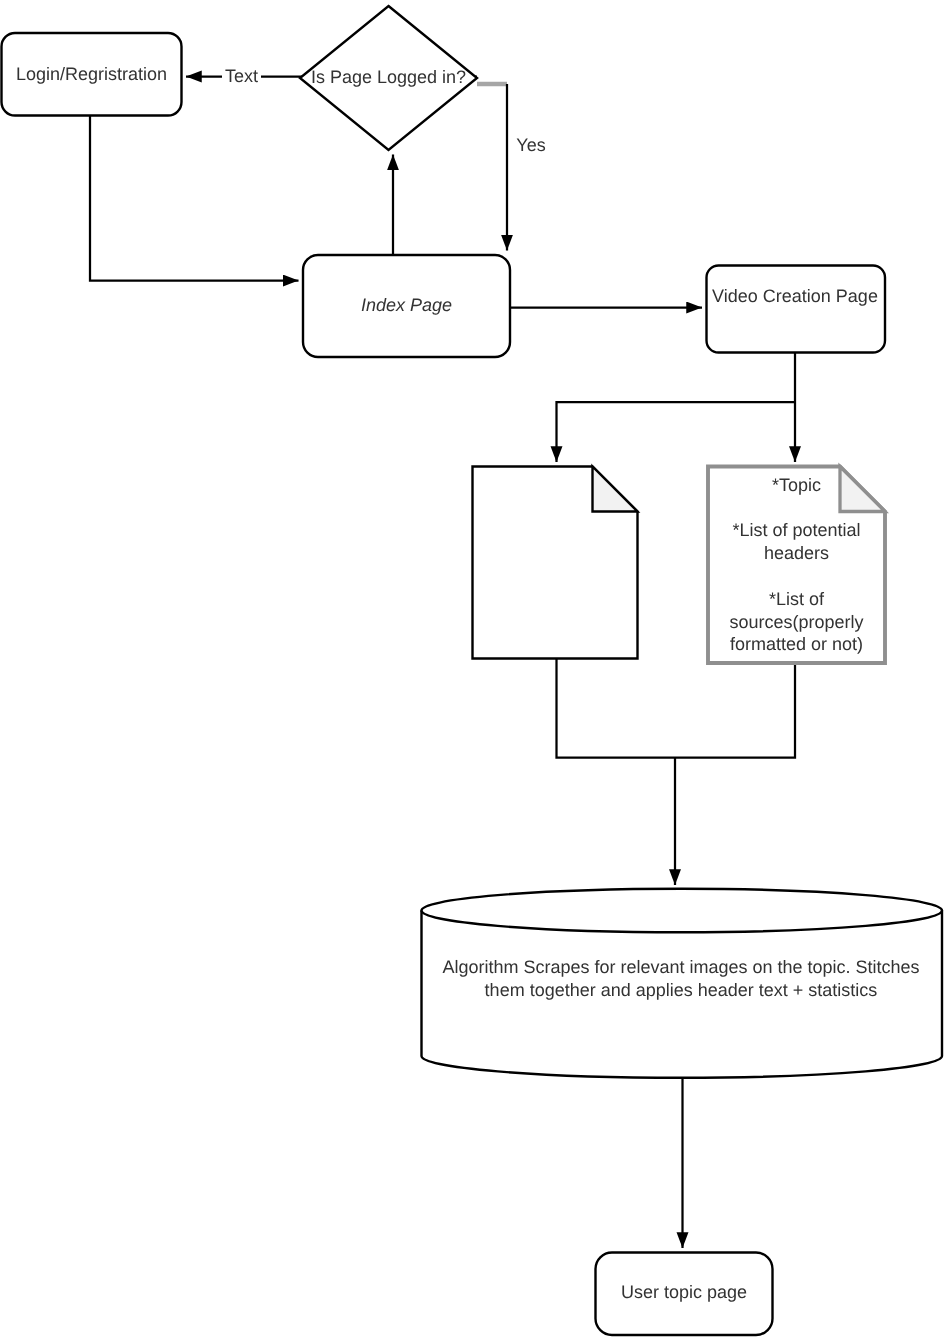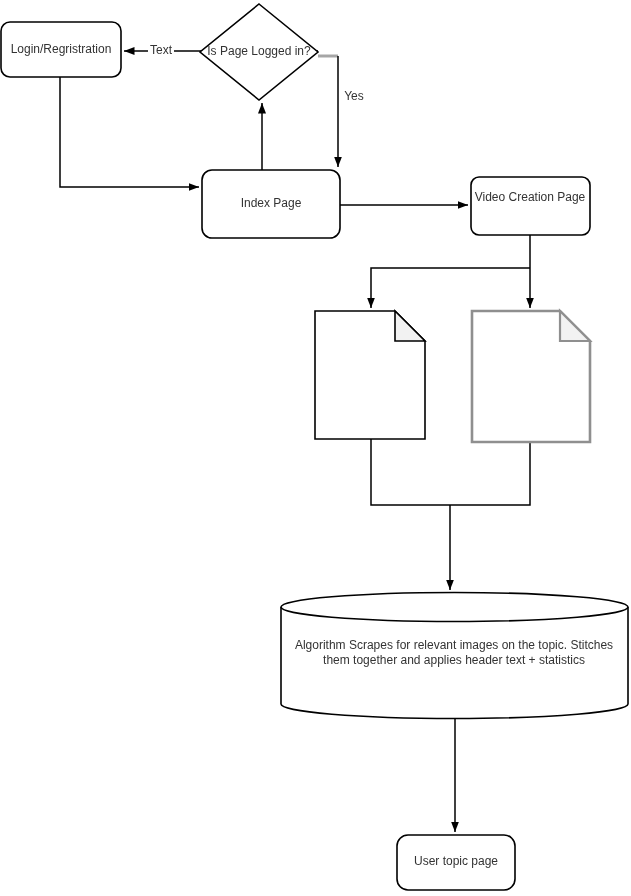--- a/index.html
+++ b/index.html
@@ -62,22 +62,30 @@
     <path d="M560,311 L590,341 H560 Z" fill="#f2f2f2" stroke="#8f8f8f" stroke-width="2.2"></path>
 
     <path d="M281,607 A173.5,14.5 0 0 1 628,607 V704 A173.5,14.5 0 0 1 281,704 Z" fill="#ffffff" stroke="#000000" stroke-width="1.6"></path>
     <path d="M281,607 A173.5,14.5 0 0 0 628,607" fill="none" stroke="#000000" stroke-width="1.6"></path>
 
     <rect x="397" y="835" width="118" height="55" rx="11" fill="#ffffff" stroke="#000000" stroke-width="1.6"></rect>
   </svg>
 
   <div class="lbl" style="left:61px;top:50px;">Login/Regristration</div>
   <div class="lbl" style="left:259px;top:52px;">Is Page Logged in?</div>
-  <div class="lbl" style="left:271px;top:204px;">Index Page</div>
+  <div class="lbl" style="left:271px;top:204px;font-style:italic;">Index Page</div>
   <div class="lbl" style="left:530px;top:198px;text-align:right;">Video Creation Page</div>
+  <div class="lbl multi" style="left:531px;top:377px;width:120px;">*Topic
+
+*List of potential
+headers
+
+*List of
+sources(properly
+formatted or not)</div>
   <div class="lbl multi" style="left:454px;top:653px;width:420px;">Algorithm Scrapes for relevant images on the topic. Stitches
 them together and applies header text + statistics</div>
   <div class="lbl" style="left:456px;top:862px;">User topic page</div>
 
   <div class="lbl edge-lbl" style="left:161px;top:51px;">Text</div>
   <div class="lbl edge-lbl" style="left:354px;top:97px;">Yes</div>
 
 </div>
 
 </body></html>

